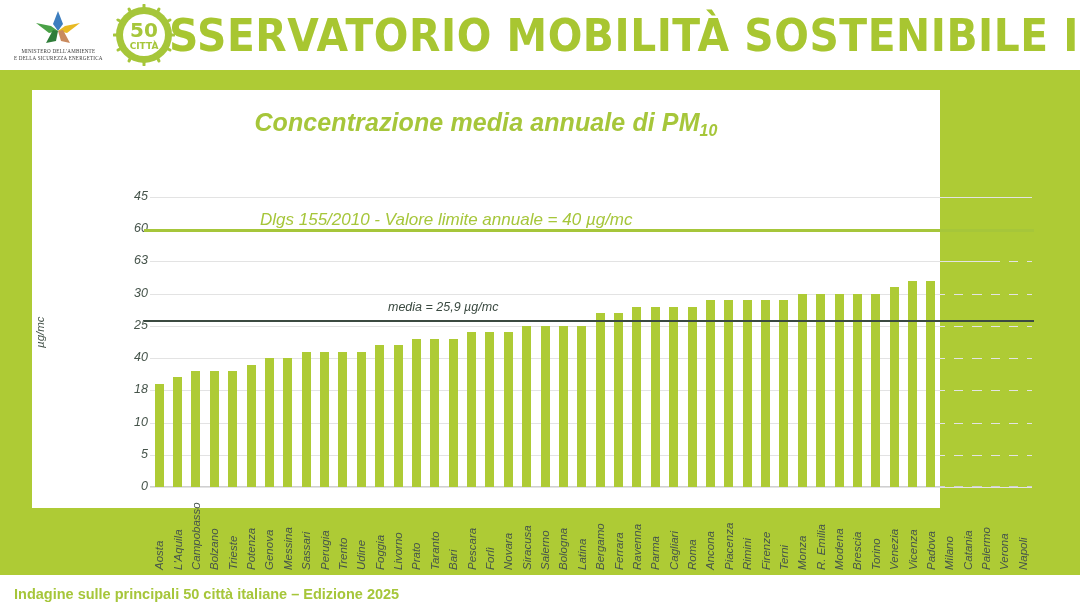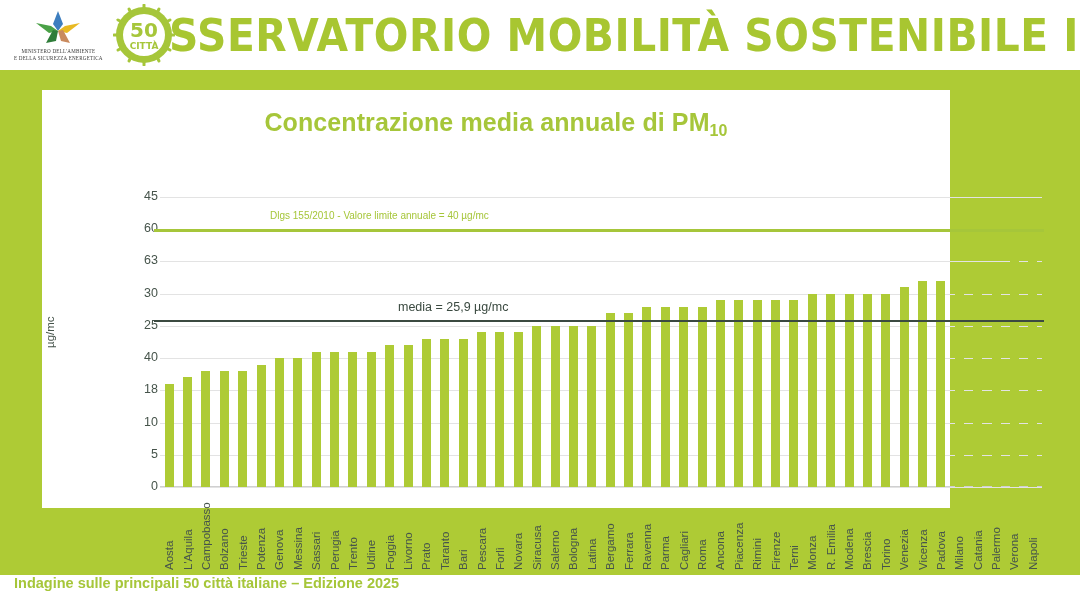--- a/index.html
+++ b/index.html
@@ -81,24 +81,25 @@
   }
 
   
   .green-panel {
     position: relative;
     width: 1080px; height: 505px;
     background: #aecb35;
   }
   .white-card {
     position: absolute;
-    left: 42px; top: 20px;
+    left: 32px; top: 20px;
     width: 908px; height: 418px;
     background: #ffffff;
     box-shadow: 0 0 0 0 rgba(0,0,0,0);
+    font-style: italic;
   }
 
   .chart-title {
     text-align: center;
     font-size: 25px; font-weight: bold;
     color: #a6c63a;
     padding-top: 18px;
     letter-spacing: 0.1px;
   }
   .chart-title sub {
@@ -157,21 +158,21 @@
     width: 9px;
     background: #aecb35;
   }
 
   .limit-line {
     position: absolute; left: -6px; width: 890px;
     height: 2.5px; background: #a6c63a;
   }
   .limit-label {
     position: absolute;
-    font-size: 10px; color: #a6c63a;
+    font-size: 17px; color: #a6c63a;
     white-space: nowrap;
   }
   .mean-line {
     position: absolute; left: -6px; width: 890px;
     height: 1.8px; background: #3b4a41;
   }
   .mean-label {
     position: absolute;
     font-size: 12.5px; color: #46544b;
     white-space: nowrap;
@@ -206,21 +207,21 @@
     right: 6px; top: 478px;
     font-size: 13.5px; font-style: italic; font-weight: bold;
     color: #ffffff;
   }
 
   
   .footer {
     position: relative;
     width: 1036px; height: 38px;
     background: #ffffff;
-    display: flex; 
+    display: flex; align-items: center;
   }
   .footer-text {
     margin-left: 14px;
     font-size: 14.5px; font-weight: bold;
     color: #a6c63a;
   }
 </style>
 </head>
 <body>
 

